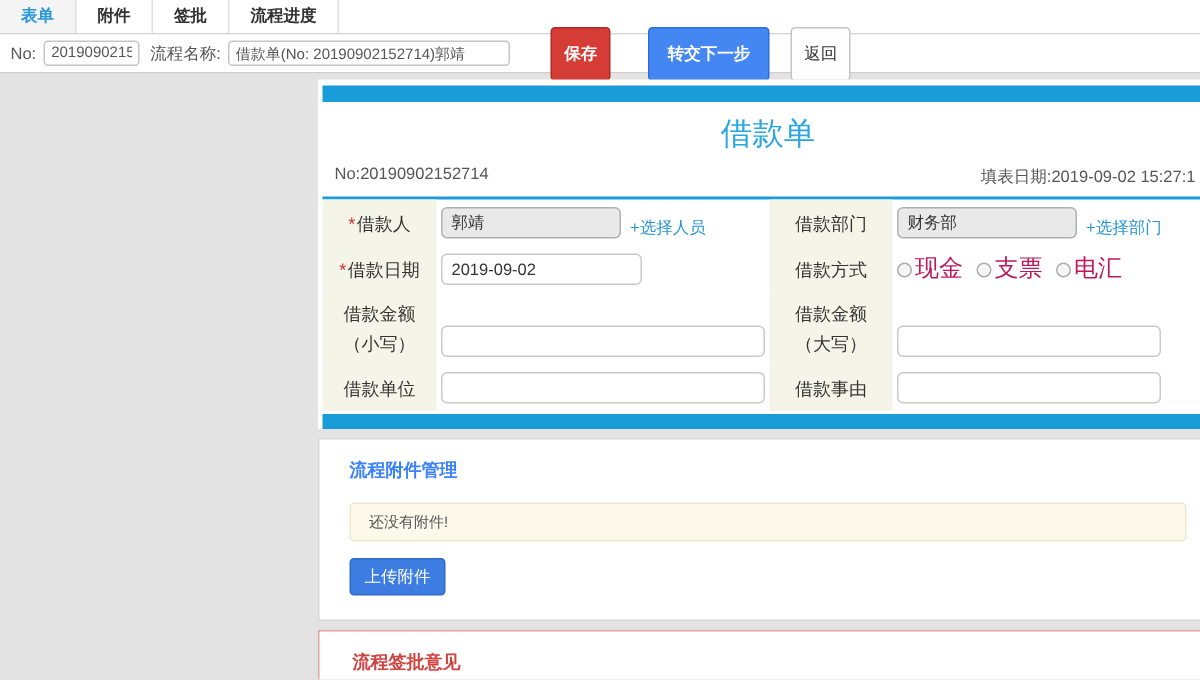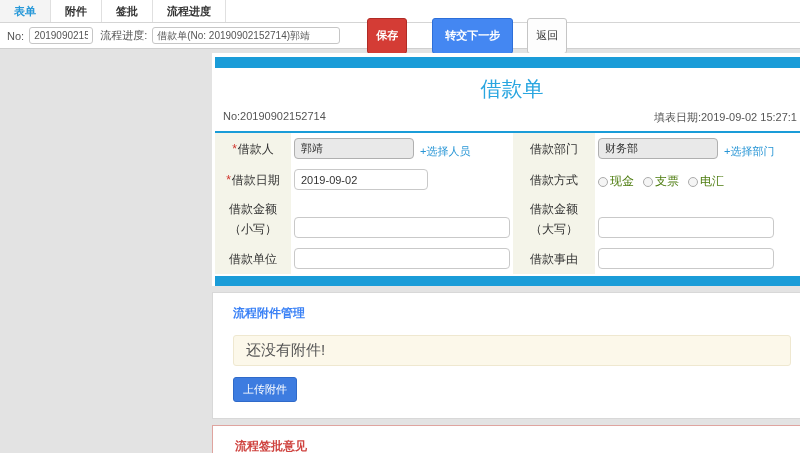--- a/index.html
+++ b/index.html
@@ -37,46 +37,46 @@
   .fld { display:flex; align-items:flex-end; padding:5px 2px 5px 3px; }
   .fld input[type=text] { height:21px; border:1px solid #c9c9c9; border-radius:4px; font-size:11px; padding:0 6px; color:#333; font-family:inherit; }
   .ro { background:#e9e9e9; border-color:#b0b0b0 !important; width:120px; }
   .w-date { width:134px; }
   .w-big-l { width:216px; }
   .w-big-r { width:176px; }
   .picklink { color:#2795d5; font-size:11px; margin-left:6px; text-decoration:none; cursor:pointer; white-space:nowrap; }
   .radio-row { display:flex; align-items:center; gap:3px; }
   .radio-opt { display:flex; align-items:center; margin-right:6px; cursor:pointer; }
   .radio-dot { width:10px; height:10px; border-radius:50%; border:1px solid #ababab; background:#f5f5f5; display:inline-block; margin-right:2px; }
-  .radio-txt { color:#4d7c0f; font-size:12px; }
+  .radio-txt { color:#be185d; font-size:16px; }
 
   .gap { height:6px; }
 
   .panel-attach { background:#fff; border:1px solid #d8d8d8; padding:12px 20px 16px 20px; }
   .h-blue { color:#3b82f6; font-size:12px; font-weight:bold; margin-bottom:13px; }
-  .alert-empty { background:#fcf8ea; border:1px solid #efe8d0; border-radius:3px; padding:5px 12px; font-size:15px; color:#555; margin-bottom:11px; }
+  .alert-empty { background:#fcf8ea; border:1px solid #efe8d0; border-radius:3px; padding:5px 12px; font-size:10px; color:#555; margin-bottom:11px; }
   .btn-upload { background:#3d7ce0; border:1px solid #2f6ac9; color:#fff; font-size:11px; border-radius:3px; padding:4px 9px; cursor:pointer; font-family:inherit; }
 
   .panel-sign { background:#fff; border:1px solid #dfa49f; padding:12px 22px; height:140px; }
   .h-red { color:#cf4440; font-size:12px; font-weight:bold; margin-bottom:15px; }
 </style>
 </head>
 <body>
 
 <div class="tabbar">
   <div class="tab active">表单</div>
   <div class="tab">附件</div>
   <div class="tab">签批</div>
   <div class="tab">流程进度</div>
 </div>
 
 <div class="toolbar">
   <label>No:</label>
   <input type="text" class="inp-no" value="20190902152714" style="">
-  <label>流程进度:</label>
+  <label>流程名称:</label>
   <input type="text" class="inp-name" value="借款单(No: 20190902152714)郭靖" style="">
   <button class="btn btn-save">保存</button>
   <button class="btn btn-next">转交下一步</button>
   <button class="btn btn-back">返回</button>
 </div>
 
 <div class="content">
 
   <div class="panel-form">
     <div class="bluebar"></div>

